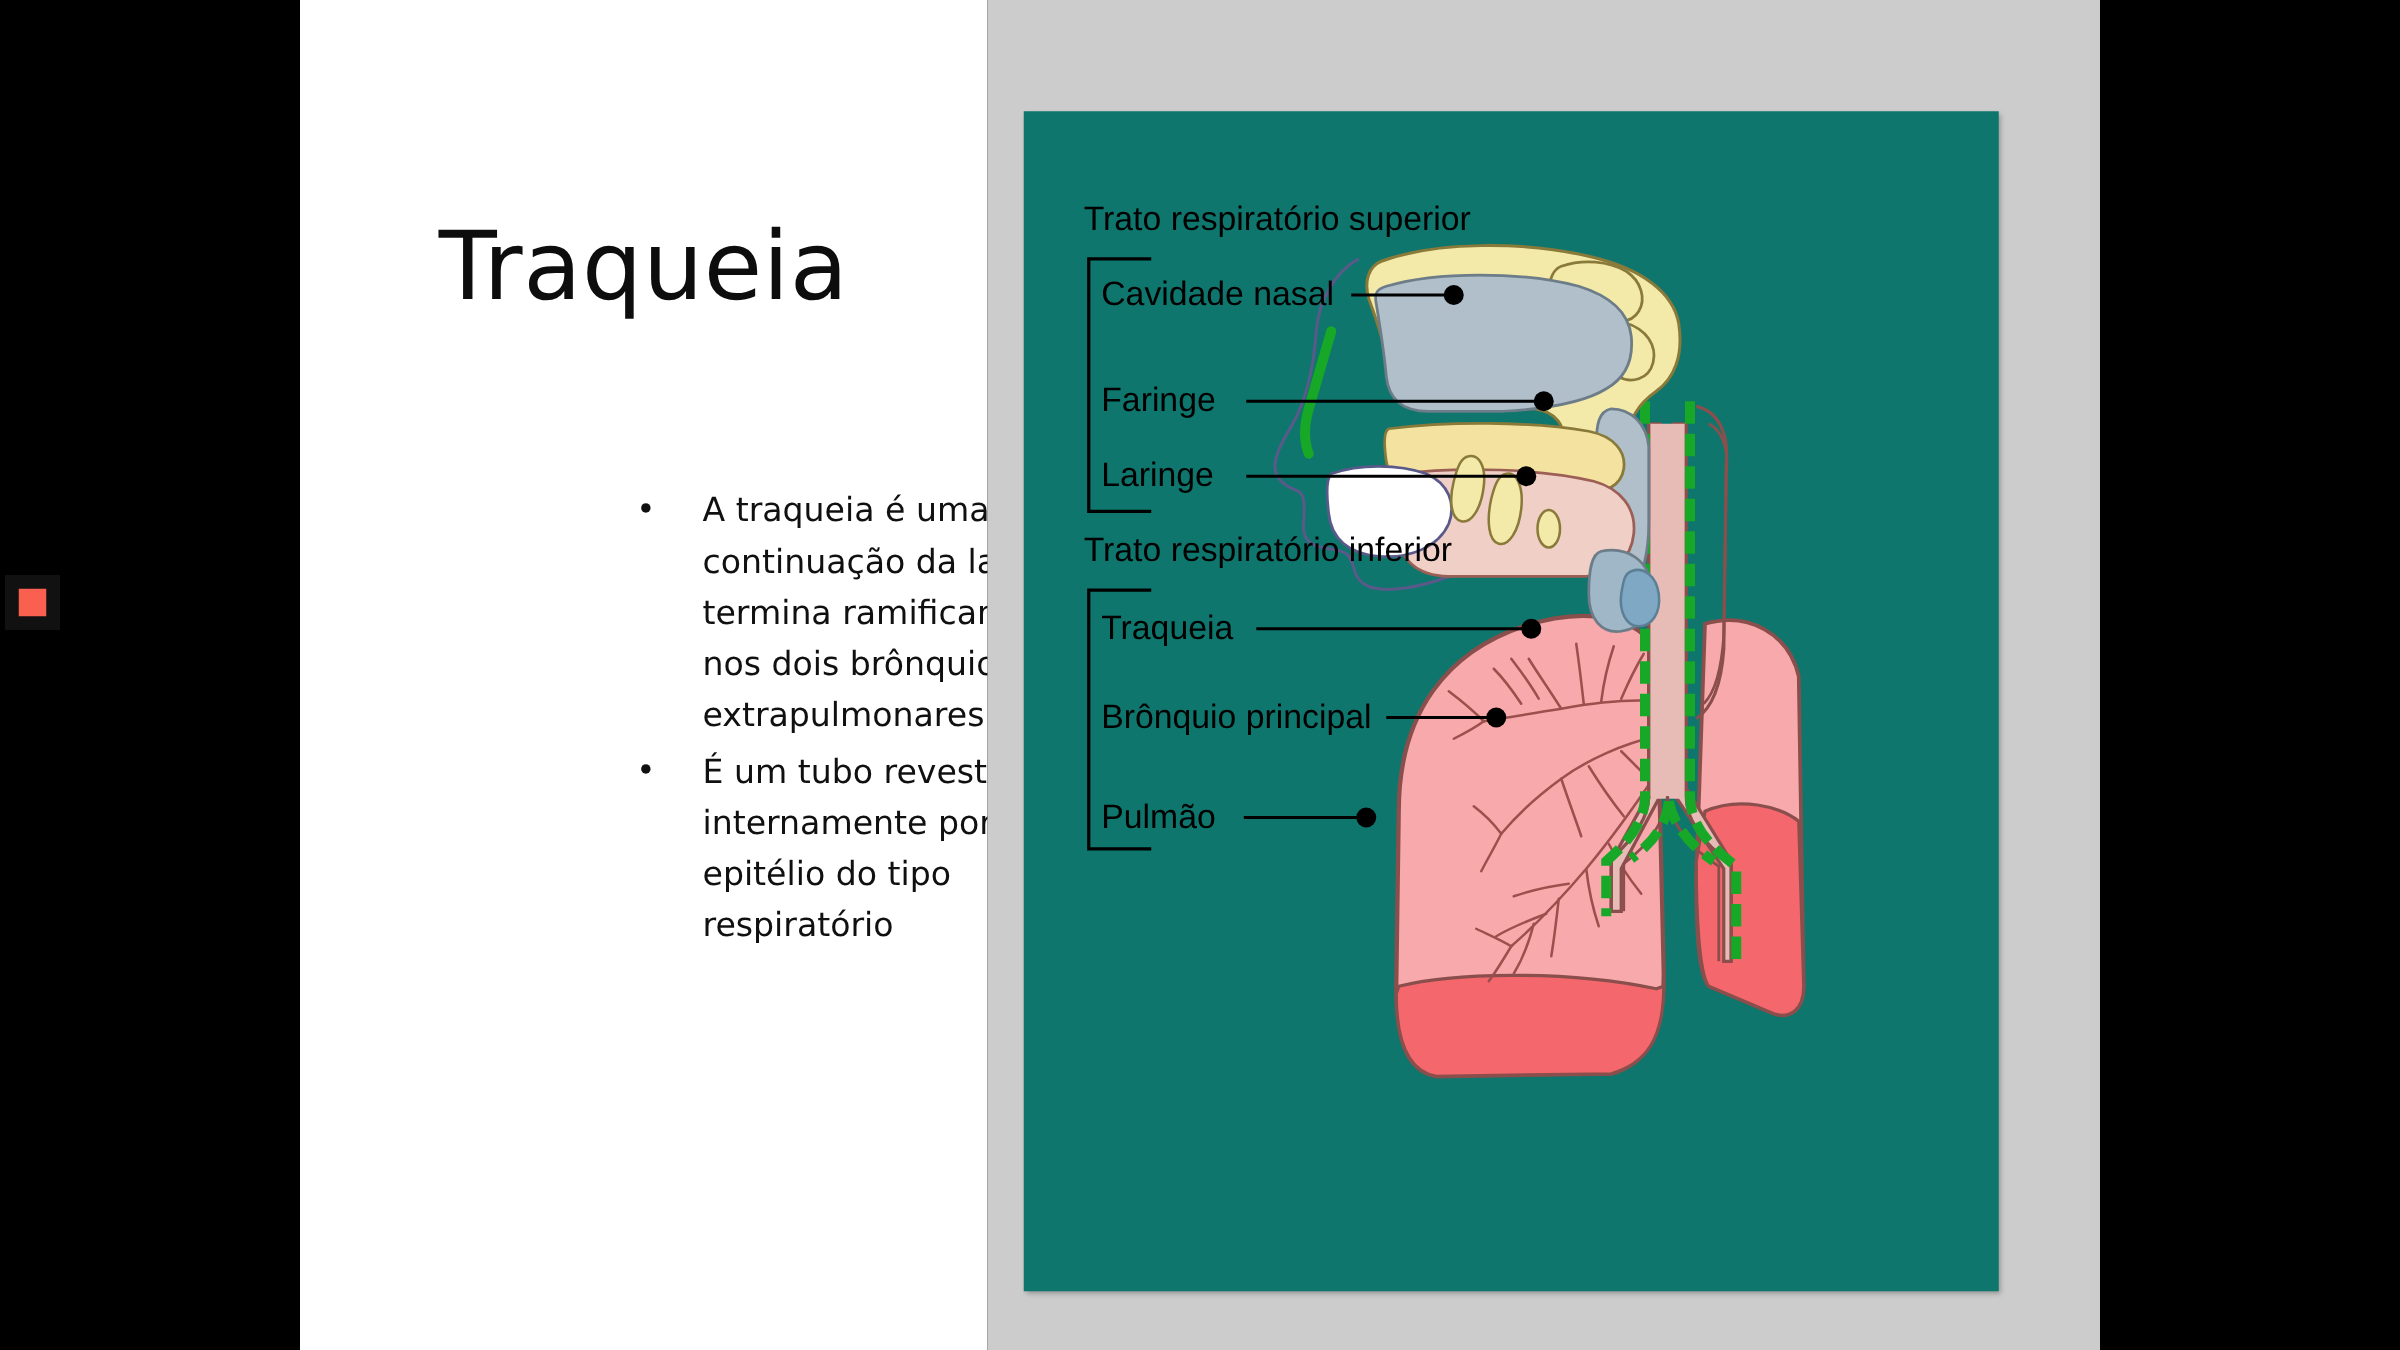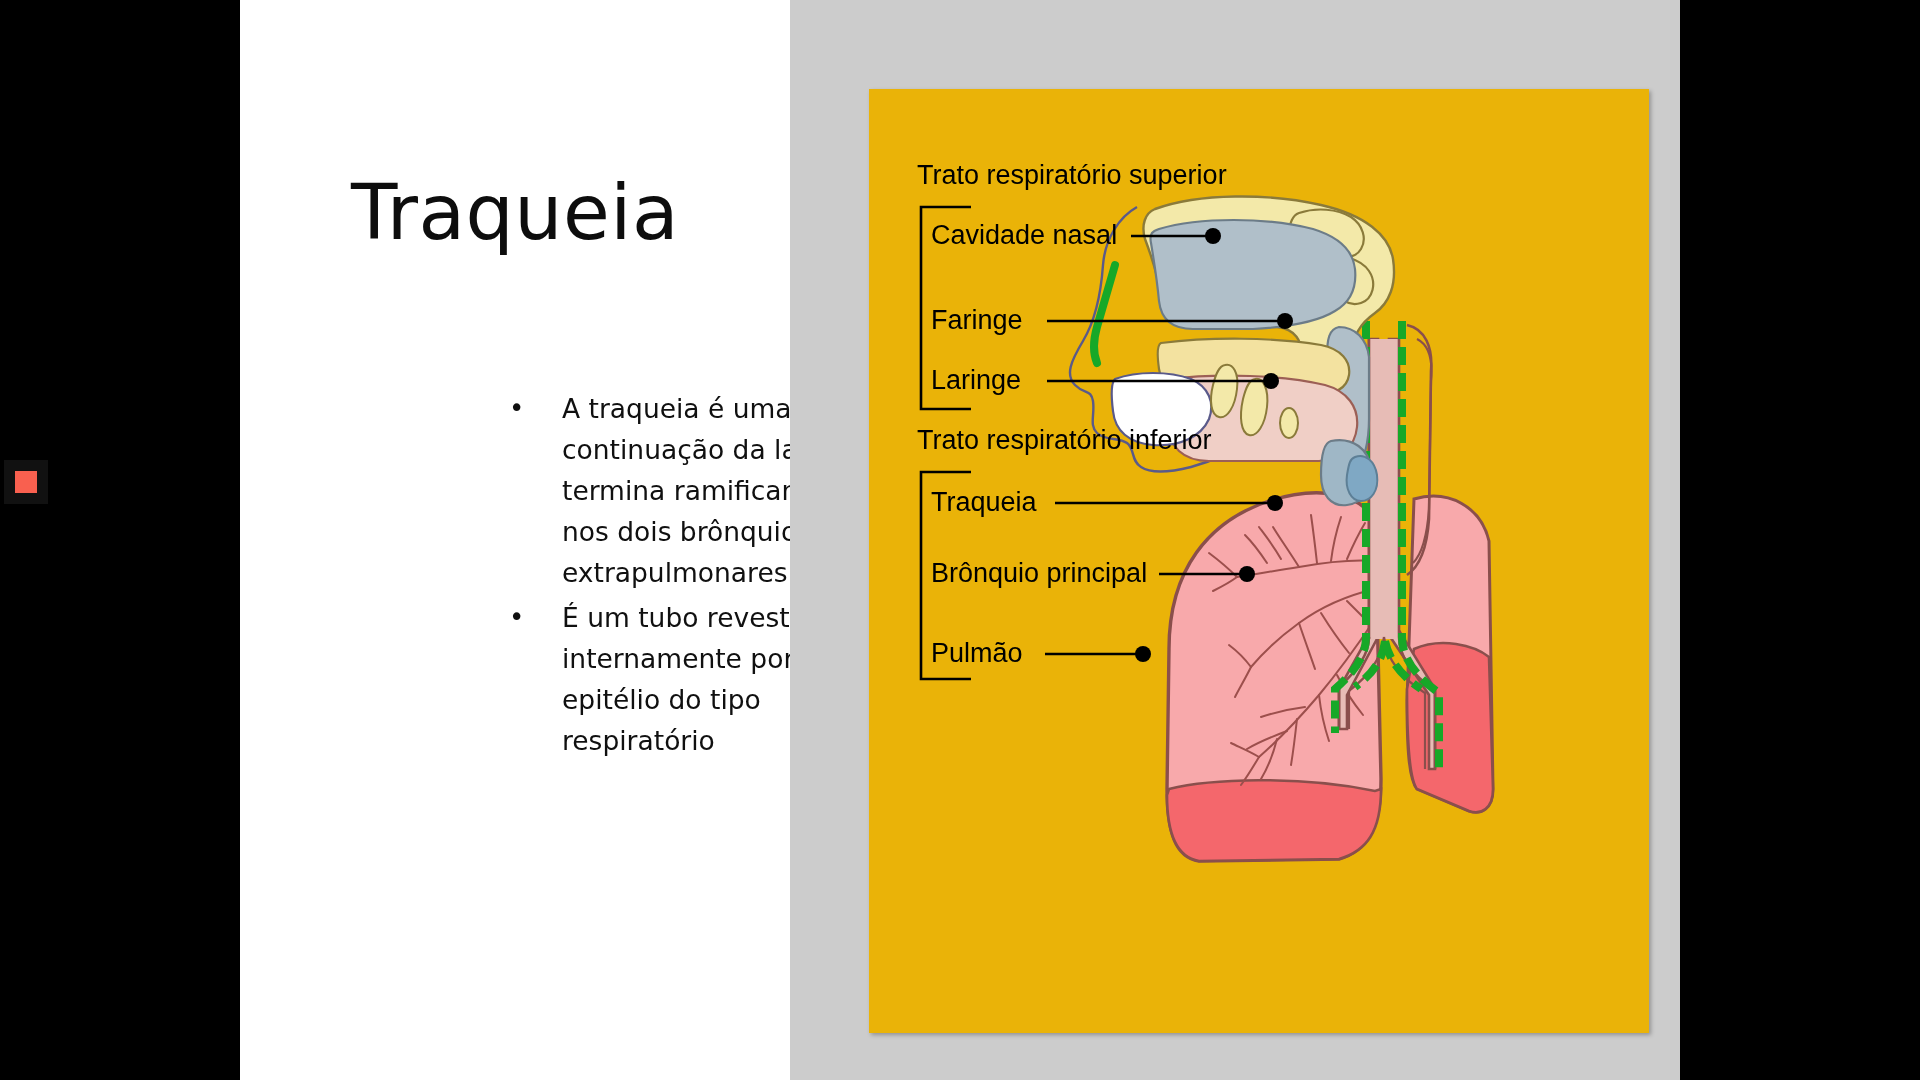--- a/index.html
+++ b/index.html
@@ -21,21 +21,21 @@
   .bullet{position:relative;display:flex;font-family:"DejaVu Sans",sans-serif;
         font-size:26.5px;line-height:41px;color:#101010;margin-bottom:4px;}
   .bullet .dot{position:absolute;left:-53px;top:0;font-size:26px;line-height:41px;}
   .bullet .btxt{display:block;width:330px;}
 
   
   .gray-area{position:absolute;left:790px;top:0;width:890px;height:1080px;background:#cccccc;}
   .black-right{position:absolute;left:1680px;top:0;width:240px;height:1080px;background:#000;}
 
   
-  .img-card{position:absolute;left:869px;top:89px;width:780px;height:944px;background:#eab308;
+  .img-card{position:absolute;left:819px;top:89px;width:780px;height:944px;background:#0f766e;
         box-shadow:2px 2px 4px rgba(0,0,0,.28);}
   .fig{position:absolute;left:0;top:0;width:780px;height:900px;}
 
   .figtext{font-family:"Liberation Sans",sans-serif;fill:#000;}
   .lbl{font-size:27px;}
   .grp{font-size:27px;}
   .lead{stroke:#000;stroke-width:2.4;fill:none;}
   .brk{stroke:#000;stroke-width:2.6;fill:none;}
   .dotpt{fill:#000;}
 </style>

